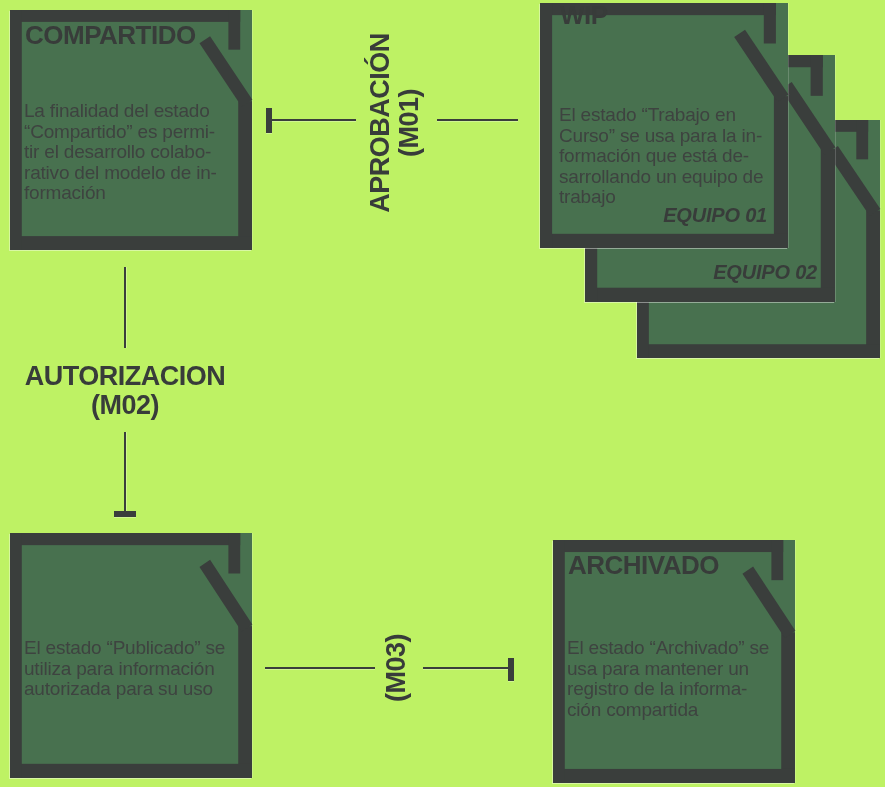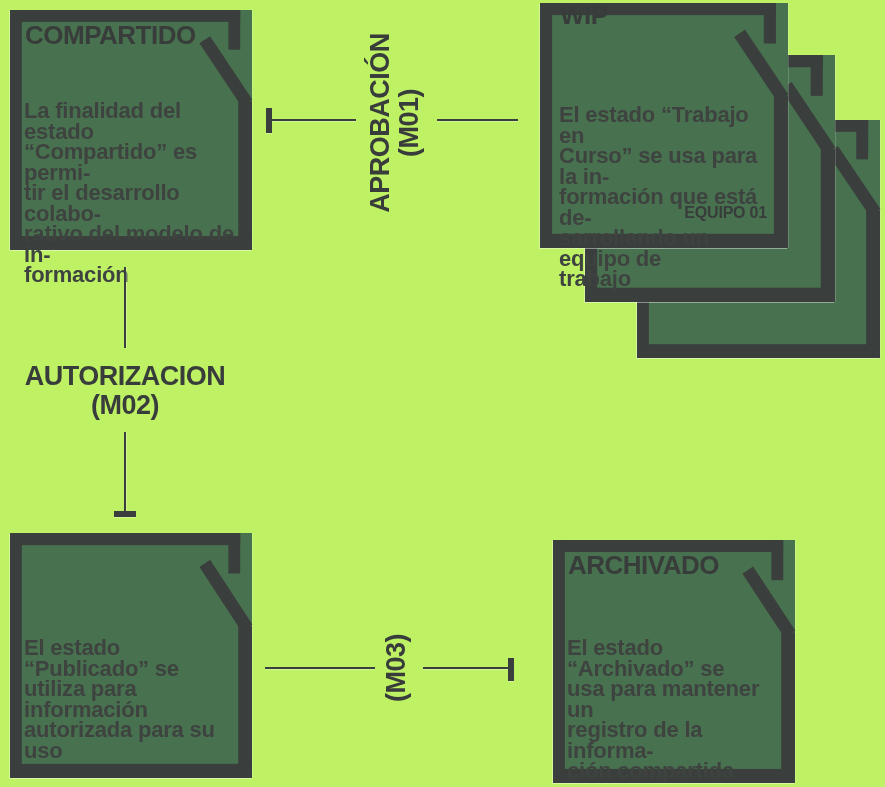--- a/index.html
+++ b/index.html
@@ -5,23 +5,23 @@
   html,body{margin:0;padding:0;background:#48714F;}
   .canvas{
     position:relative;width:885px;height:787px;overflow:hidden;
     background:#bef264;
     font-family:"Liberation Sans",sans-serif;
   }
   .abs{position:absolute;}
   svg.page{position:absolute;overflow:visible;
     filter:drop-shadow(-1px 1px 0 rgba(255,255,255,.38)) drop-shadow(1px 0 0 rgba(255,255,255,.18));}
   .title{font-weight:bold;font-size:26px;line-height:30px;letter-spacing:-0.5px;color:#383C3A;}
-  .bodytext{font-weight:bold;font-size:22px;line-height:20.5px;letter-spacing:-0.2px;
+  .bodytext{font-weight:normal;font-size:19px;line-height:20.5px;letter-spacing:-0.2px;
     color:#3E4340;white-space:pre-line;}
-  .badge{font-weight:bold;font-size:16px;letter-spacing:-0.2px;color:#383C3A;text-align:right;}
+  .badge{font-weight:bold;font-size:20px;letter-spacing:-0.2px;color:#383C3A;text-align:right;font-style:italic;}
   .conn-label{font-weight:bold;font-size:27px;line-height:29px;letter-spacing:-0.5px;
     color:#383C3A;text-align:center;white-space:pre-line;}
   .vert{transform:rotate(-90deg);transform-origin:center center;}
   .hline{background:#3A3E3C;height:2px;box-shadow:0 1px 0 rgba(255,255,255,.30);}
   .vline{background:#3A3E3C;width:2px;box-shadow:1px 0 0 rgba(255,255,255,.30);}
   .tbar{background:#3A3E3C;box-shadow:0 1px 0 rgba(255,255,255,.30);}
 </style>
 </head>
 <body>
 
@@ -53,20 +53,21 @@
 rativo del modelo de in-
 formación</div>
 
   <svg class="page" style="left:637px;top:120px" width="243" height="238" viewBox="0 0 246 242" preserveAspectRatio="none">
     <use href="#fold-page"></use>
   </svg>
 
   <svg class="page" style="left:585px;top:55px" width="250" height="247" viewBox="0 0 246 242" preserveAspectRatio="none">
     <use href="#fold-page"></use>
   </svg>
+  <div class="abs badge" style="left:617px;top:261px;width:200px">EQUIPO 02</div>
 
   <svg class="page" style="left:540px;top:3px" width="248" height="245" viewBox="0 0 246 242" preserveAspectRatio="none">
     <use href="#fold-page"></use>
   </svg>
   <div class="abs title" style="left:560px;top:0">WIP</div>
   <div class="abs bodytext" style="left:559px;top:105px;width:218px">El estado “Trabajo en
 Curso” se usa para la in-
 formación que está de-
 sarrollando un equipo de
 trabajo</div>

